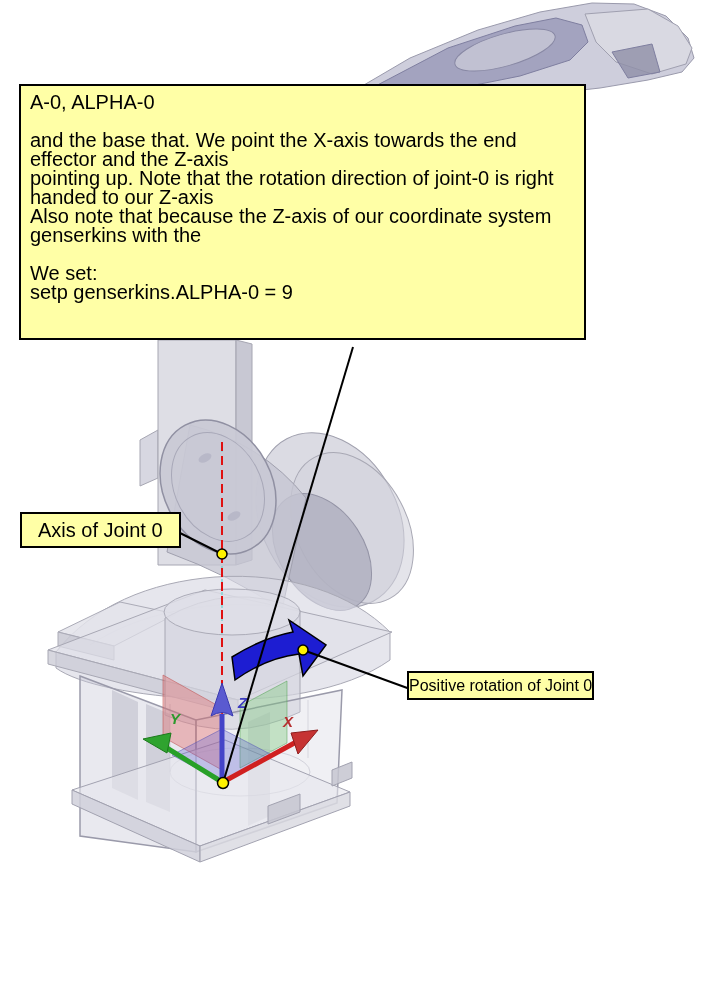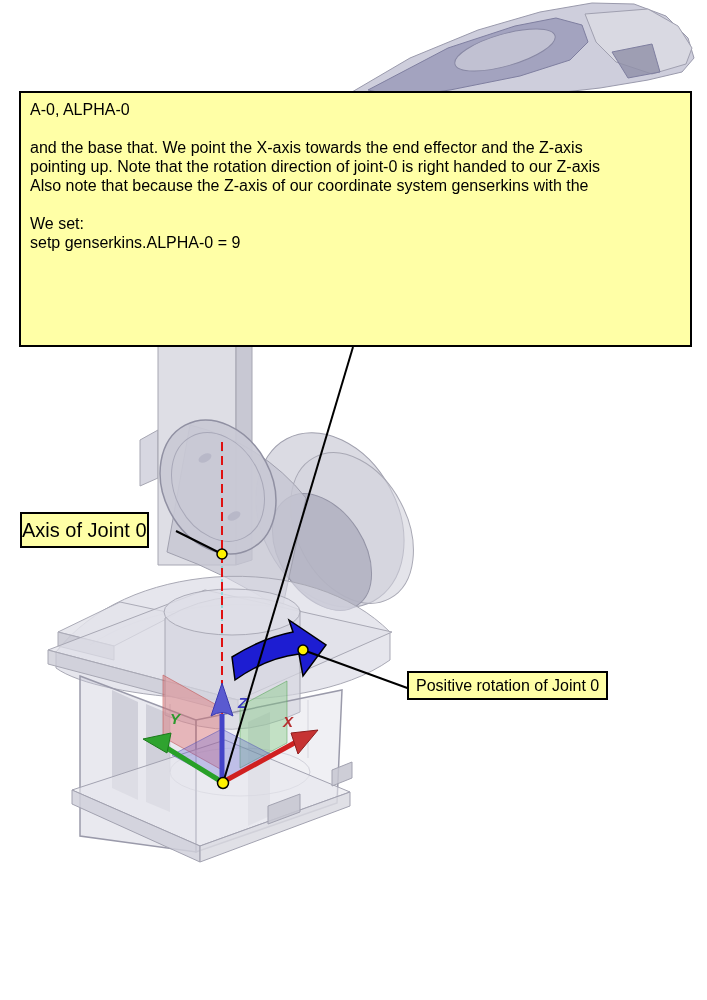--- a/index.html
+++ b/index.html
@@ -6,26 +6,26 @@
   .canvas{
     position:relative;width:707px;height:1000px;background:#ffffff;
     font-family:"Liberation Sans",sans-serif;overflow:hidden;
   }
   .canvas svg{position:absolute;left:0;top:0;}
   .callout{
     position:absolute;background:#FFFFA6;border:2px solid #000;
     color:#000;box-sizing:border-box;white-space:nowrap;
   }
   .infobox{
-    left:19px;top:91px;width:673px;height:256px;
-    padding:7px 9px;font-size:16px;line-height:19px;white-space:normal;
+    left:19px;top:84px;width:567px;height:256px;
+    padding:7px 9px;font-size:20px;line-height:19px;white-space:normal;
   }
   .infobox .spacer{height:19px;}
-  .label-axis{left:20px;top:512px;font-size:20px;line-height:26px;padding:3px 0;}
-  .label-rot{left:407px;top:671px;font-size:16px;line-height:21px;padding:2px 7px;}
+  .label-axis{left:20px;top:512px;font-size:20px;line-height:26px;padding:3px 16px;}
+  .label-rot{left:407px;top:671px;font-size:16px;line-height:21px;padding:2px 0;}
   .axis-letter{font-size:15px;font-weight:bold;font-style:italic;}
   .ax-x{fill:#B53030;}
   .ax-y{fill:#2E9A2E;}
   .ax-z{fill:#3C3CC0;}
 </style>
 </head>
 <body>
 
 <div class="canvas">
 

